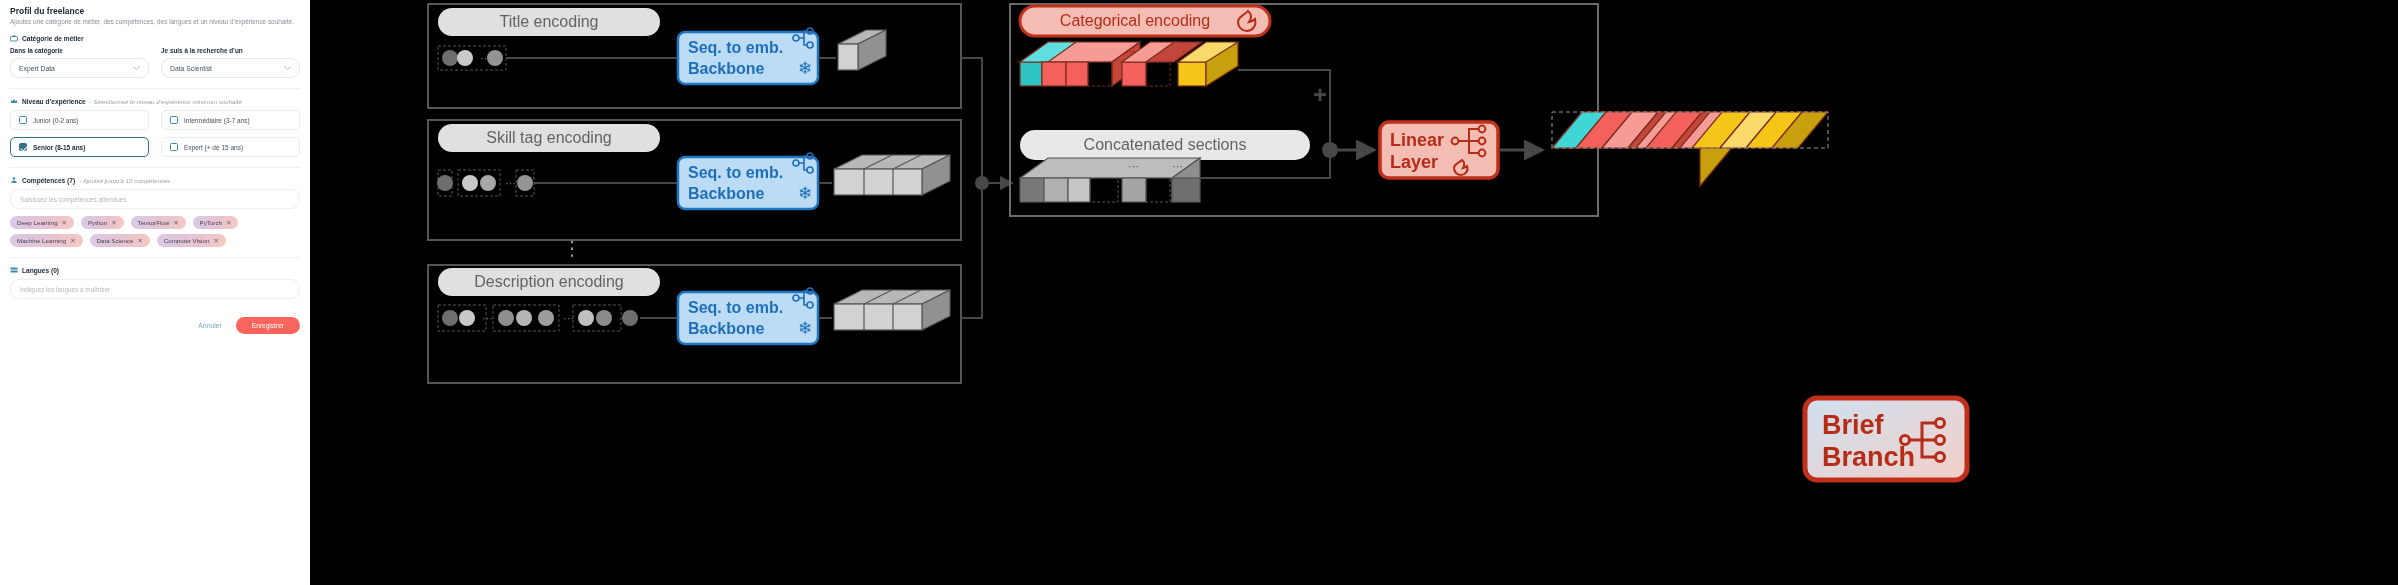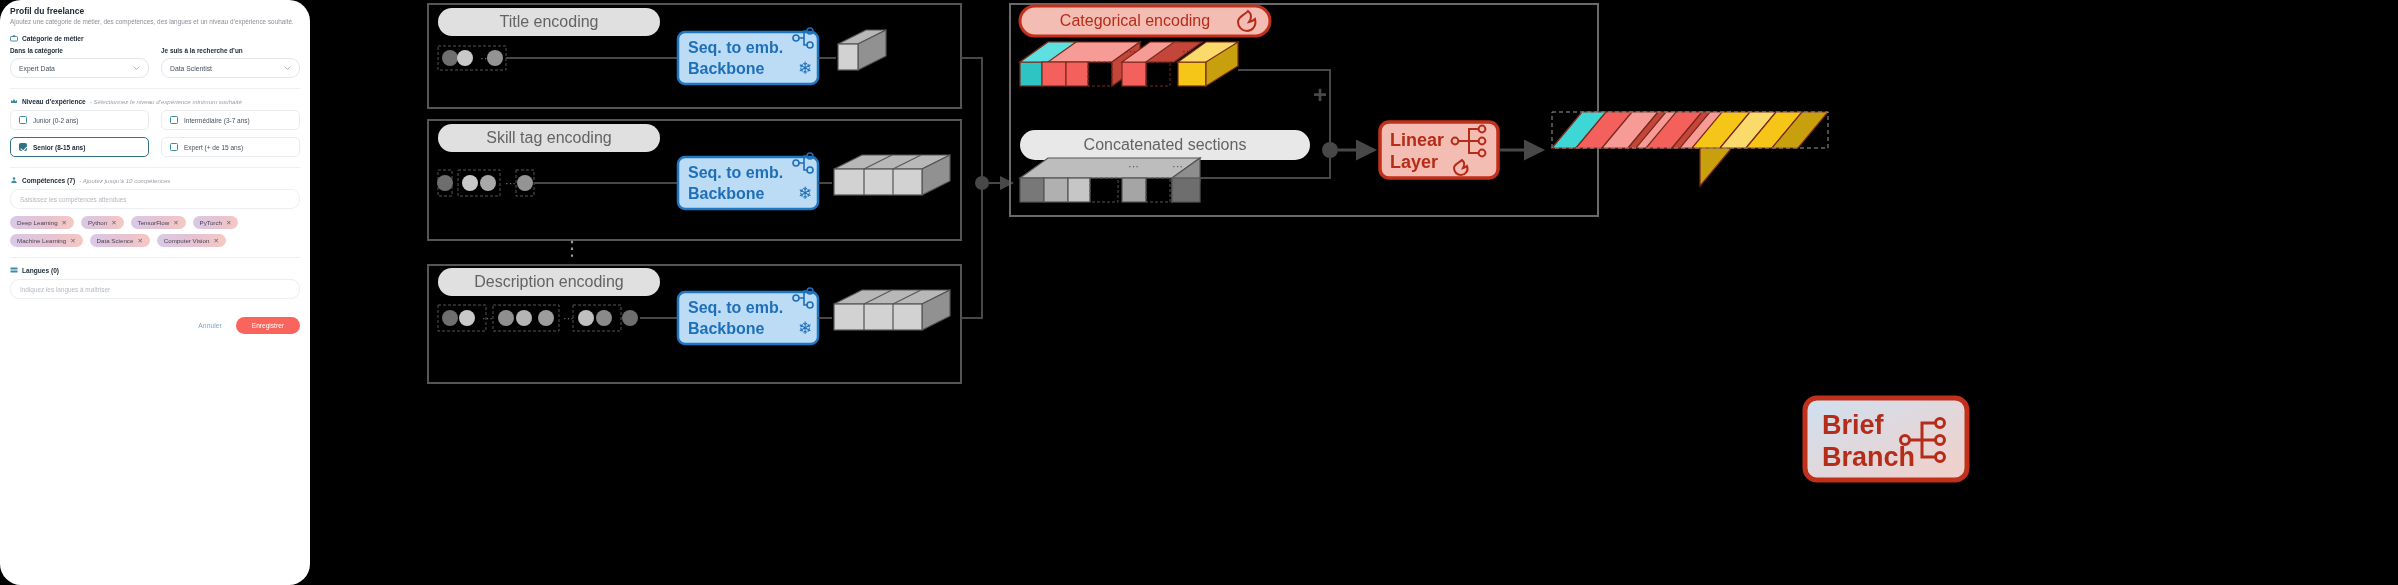--- a/index.html
+++ b/index.html
@@ -1,21 +1,21 @@
 <!DOCTYPE html>
 <html><head>
 <meta charset="utf-8">
 <style>
   html,body{margin:0;padding:0;background:#000;}
   body{width:2398px;height:585px;position:relative;overflow:hidden;
        font-family:"Liberation Sans",sans-serif;}
 
   
   #form-panel{position:absolute;left:0;top:0;width:310px;height:585px;
-    background:#fff;box-sizing:border-box;padding:6px 10px 0 10px;overflow:hidden;border-radius:21px;}
+    background:#fff;box-sizing:border-box;padding:6px 10px 0 10px;overflow:hidden;}
   .f-title{font-size:8.5px;font-weight:bold;color:#1b2733;margin:0 0 2px 0;}
   .f-sub{font-size:6.4px;color:#8a9099;line-height:1.25;margin:0 0 8px 0;}
   .sec-head{display:flex;align-items:center;gap:4px;margin:0 0 5px 0;}
   .sec-head .ico{width:8px;height:8px;flex:none;display:block;}
   .sec-title{font-size:6.6px;font-weight:bold;color:#1b2733;}
   .sec-note{font-size:6.1px;color:#9aa0a8;font-style:italic;}
   .row2{display:flex;gap:12px;}
   .fld{flex:1;min-width:0;}
   .fld-lab{font-size:6.4px;font-weight:bold;color:#1b2733;margin-bottom:4px;}
   .select{height:18px;border:1px solid #e3e6ea;border-radius:9px;

